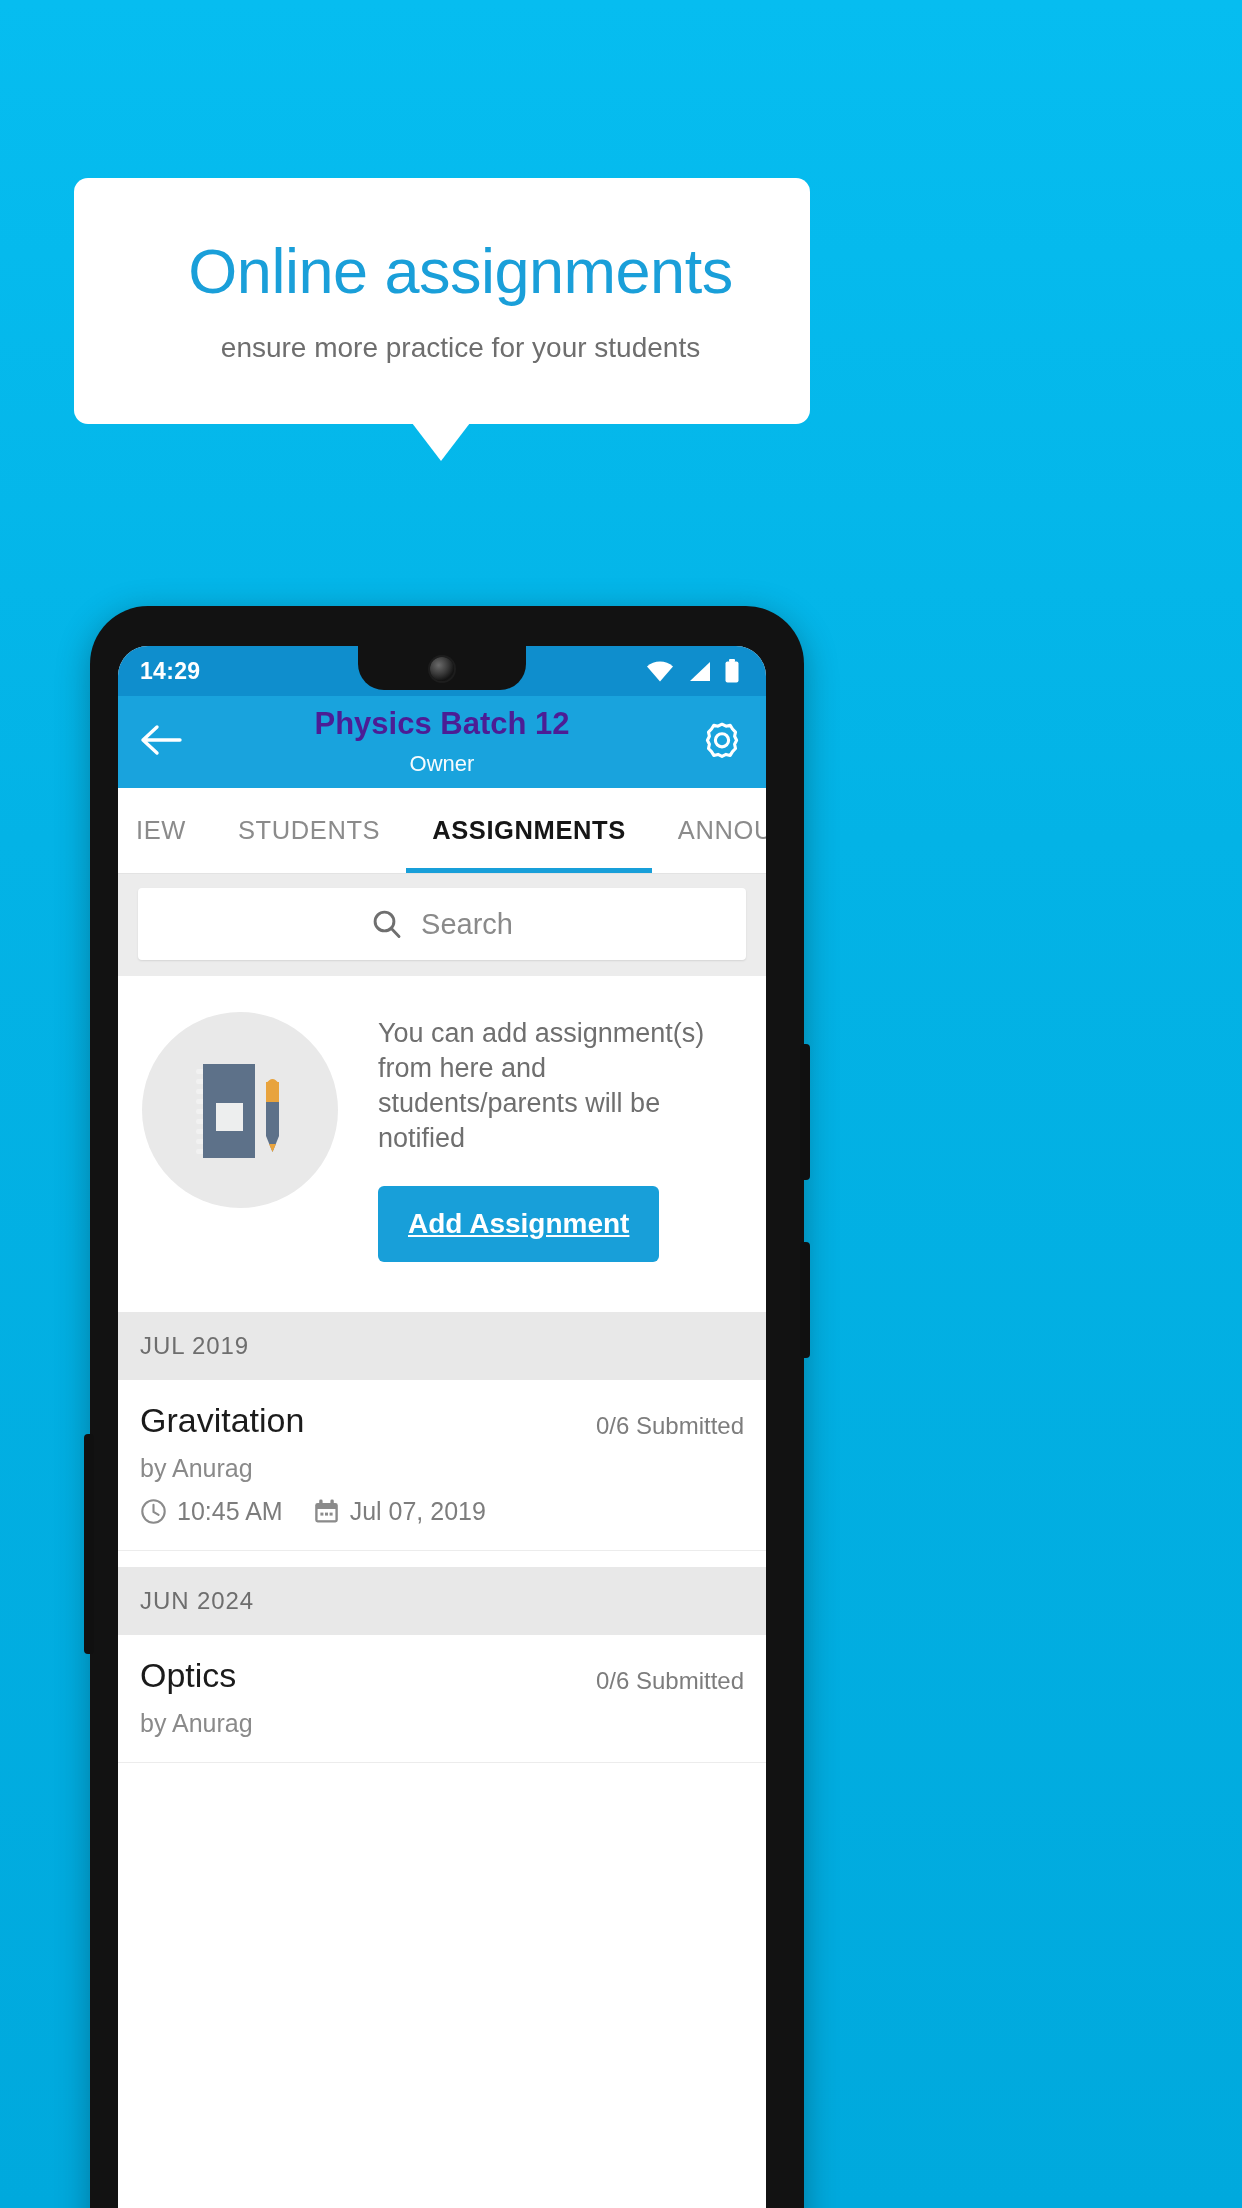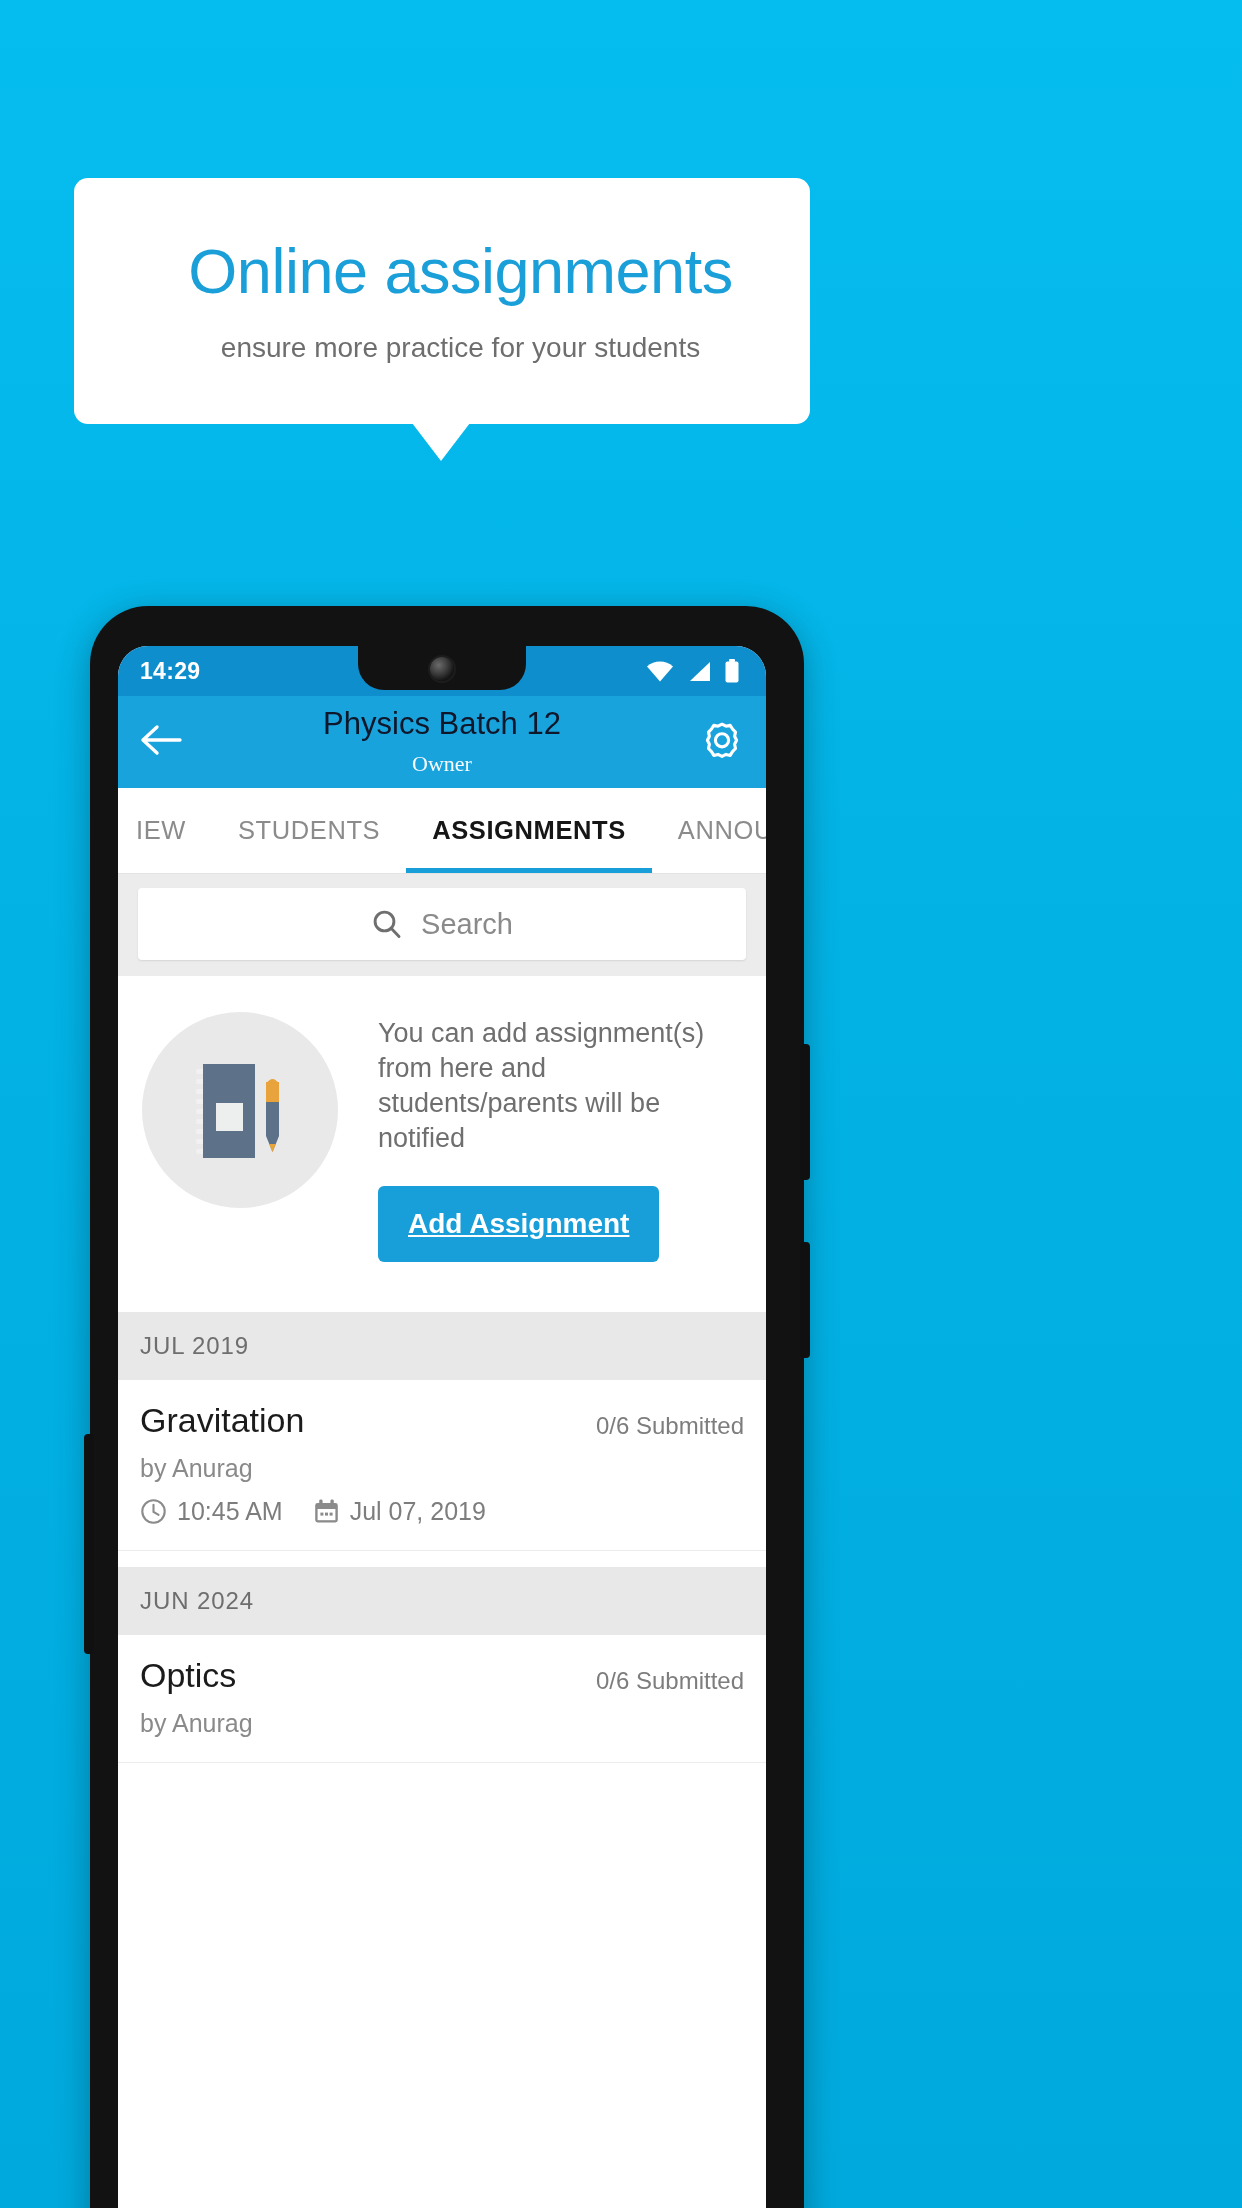--- a/index.html
+++ b/index.html
@@ -91,22 +91,22 @@
   #appbar {
     height:92px; background:#19a3dd;
     display:flex; align-items:center; padding:0 22px;
     position:relative;
   }
   #appbar-center {
     position:absolute; left:0; right:0; top:0; bottom:0;
     display:flex; flex-direction:column; align-items:center; justify-content:center;
     pointer-events:none;
   }
-  #appbar-title { color:#0f172a; font-size:31px; font-weight:400; line-height:1.12; }
-  #appbar-sub   { color:#ffffff; font-size:22px; font-weight:400; opacity:0.96; margin-top:9px;font-family:Liberation Serif, serif; }
+  #appbar-title { color:#4c1d95; font-size:31px; font-weight:700; line-height:1.12; }
+  #appbar-sub   { color:#ffffff; font-size:22px; font-weight:400; opacity:0.96; margin-top:9px; }
   .appbar-icon { position:relative; z-index:3; cursor:pointer; }
   #gear-wrap { margin-left:auto; }
 
   
   #tabs {
     height:86px; background:#ffffff;
     display:flex; align-items:stretch;
     border-bottom:1px solid #e3e3e3;
     position:relative; overflow:hidden;
   }

